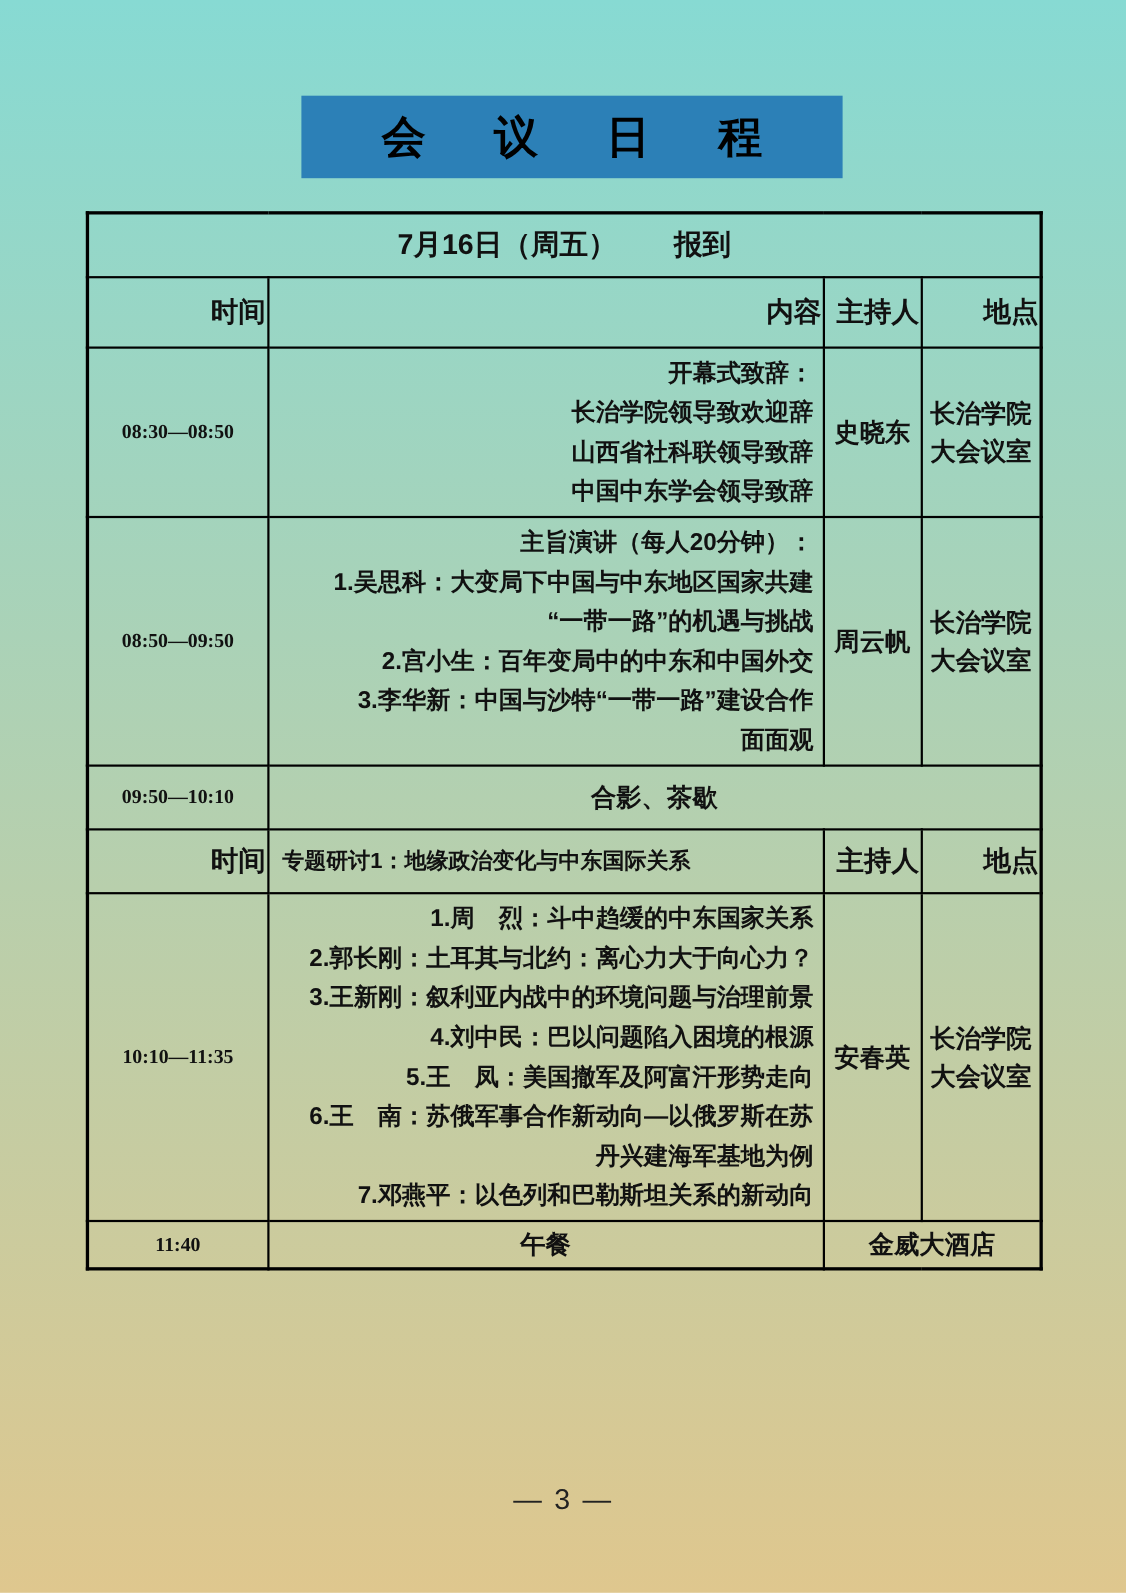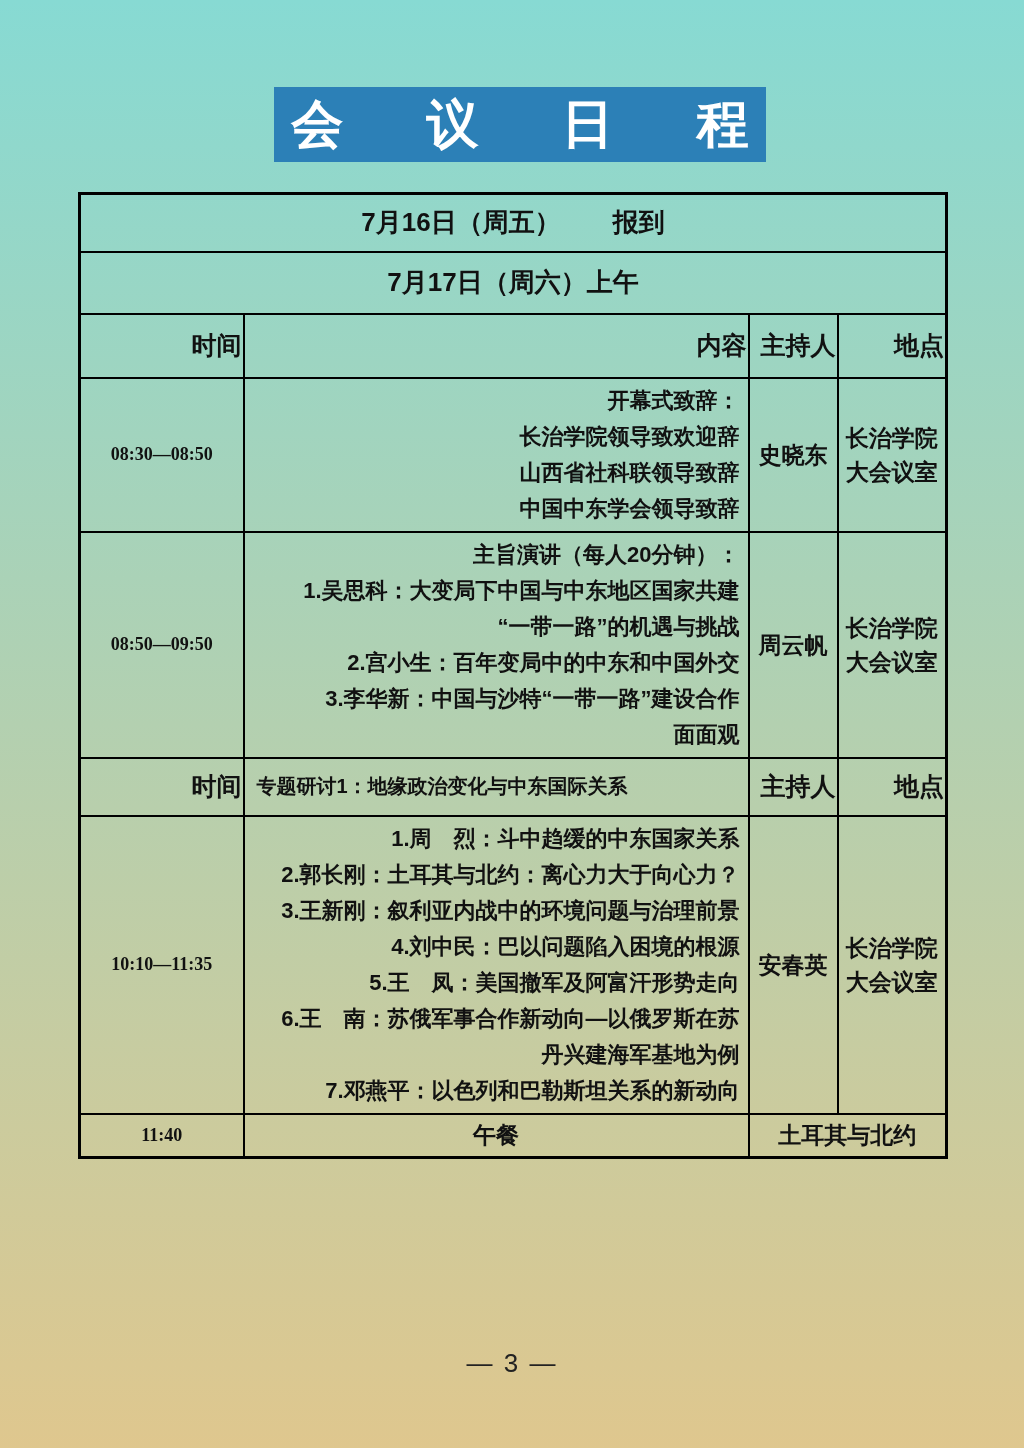--- a/index.html
+++ b/index.html
@@ -19,24 +19,24 @@
     left: 274px;
     top: 87px;
     width: 492px;
     height: 75px;
     background: #2c80b7;
     display: flex;
     align-items: center;
     justify-content: center;
   }
   .banner-text {
-    color: #ffffff;
-    font-family: Liberation Mono, monospace;
-    font-weight: bold;
-    font-size: 52px;
+    color: #000000;
+    font-family: Liberation Serif, serif;
+    font-weight: bold;
+    font-size: 40px;
     letter-spacing: 26px;
     padding-left: 26px;
     white-space: nowrap;
   }
 
   
   table.schedule {
     position: absolute;
     left: 78px;
     top: 192px;
@@ -139,23 +139,20 @@
       <col class="col-content">
       <col class="col-host">
       <col class="col-loc">
     </colgroup>
 
     <tbody>
         <tr class="r-day1">
       <td class="day-cell" colspan="4">7月16日（周五）　　报到</td>
     </tr>
 
-    <tr class="r-day2">
-      <td class="day-cell" colspan="4">7月17日（周六）上午</td>
-    </tr>
 
     <tr class="r-head">
       <td class="head-cell">时间</td>
       <td class="head-cell">内容</td>
       <td class="head-cell">主持人</td>
       <td class="head-cell">地点</td>
     </tr>
 
     <tr class="r-opening">
       <td class="time-cell">08:30—08:50</td>
@@ -174,20 +171,24 @@
 1.吴思科：大变局下中国与中东地区国家共建
 “一带一路”的机遇与挑战
 2.宫小生：百年变局中的中东和中国外交
 3.李华新：中国与沙特“一带一路”建设合作
 面面观</td>
       <td class="center-cell">周云帆</td>
       <td class="center-cell">长治学院
 大会议室</td>
     </tr>
 
+    <tr class="r-break">
+      <td class="time-cell">09:50—10:10</td>
+      <td class="center-cell" colspan="3">合影、茶歇</td>
+    </tr>
 
     <tr class="r-head2">
       <td class="head-cell">时间</td>
       <td class="head-cell-topic">专题研讨1：地缘政治变化与中东国际关系</td>
       <td class="head-cell">主持人</td>
       <td class="head-cell">地点</td>
     </tr>
 
     <tr class="r-panel">
       <td class="time-cell">10:10—11:35</td>
@@ -200,20 +201,20 @@
 丹兴建海军基地为例
 7.邓燕平：以色列和巴勒斯坦关系的新动向</td>
       <td class="center-cell">安春英</td>
       <td class="center-cell">长治学院
 大会议室</td>
     </tr>
 
     <tr class="r-lunch">
       <td class="time-cell">11:40</td>
       <td class="center-cell">午餐</td>
-      <td class="center-cell" colspan="2">土耳其与北约</td>
+      <td class="center-cell" colspan="2">金威大酒店</td>
     </tr>
   </tbody>
     </table>
 
   <div class="footer">— 3 —</div>
 
 </div>
 
 </body></html>

